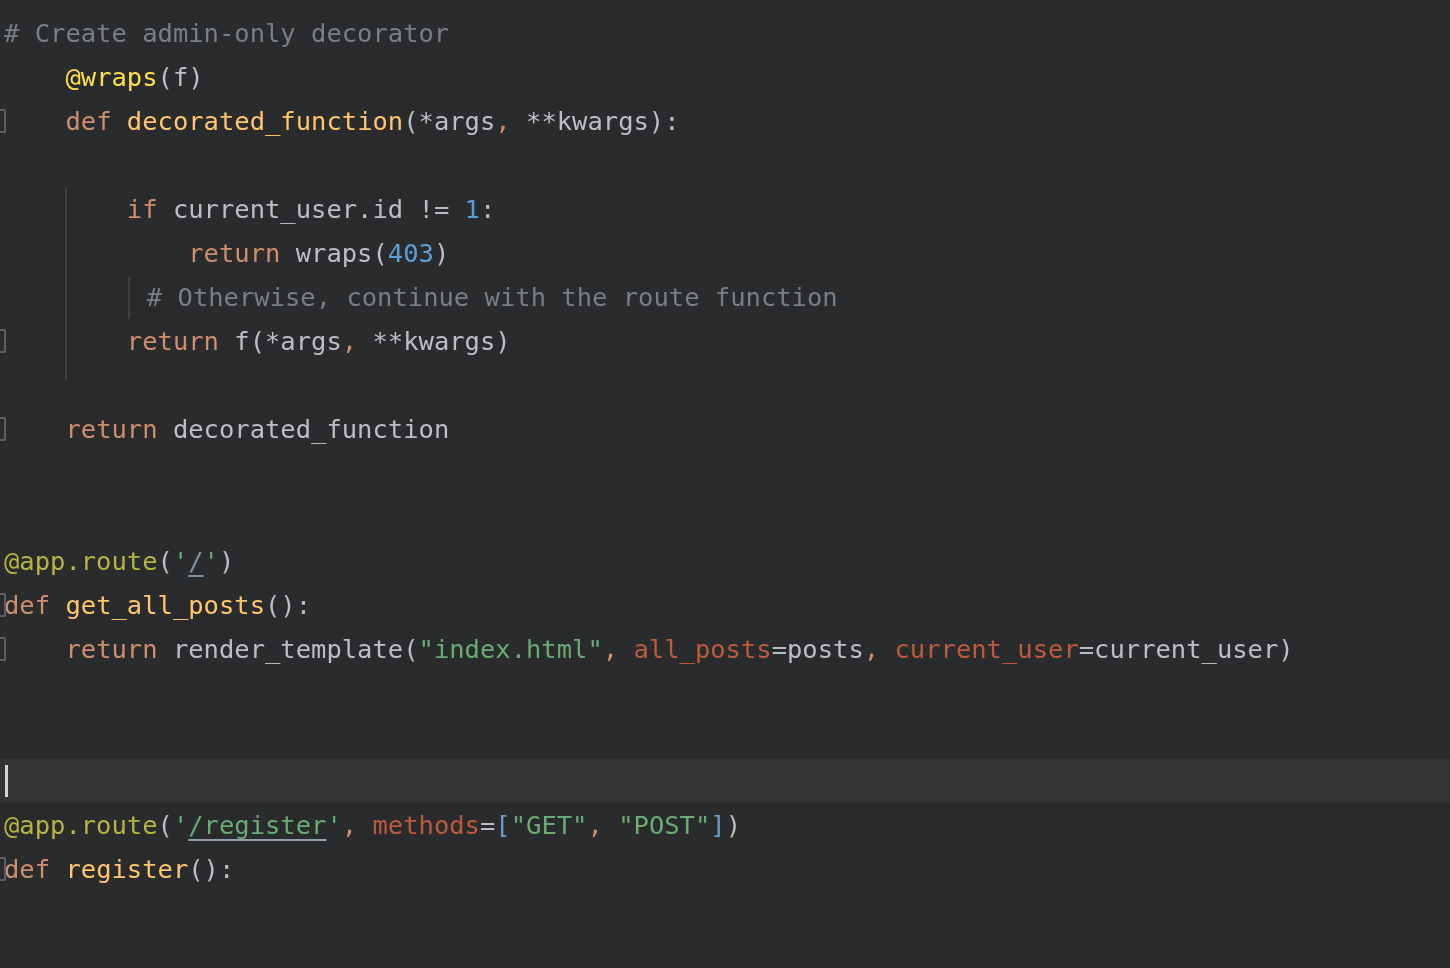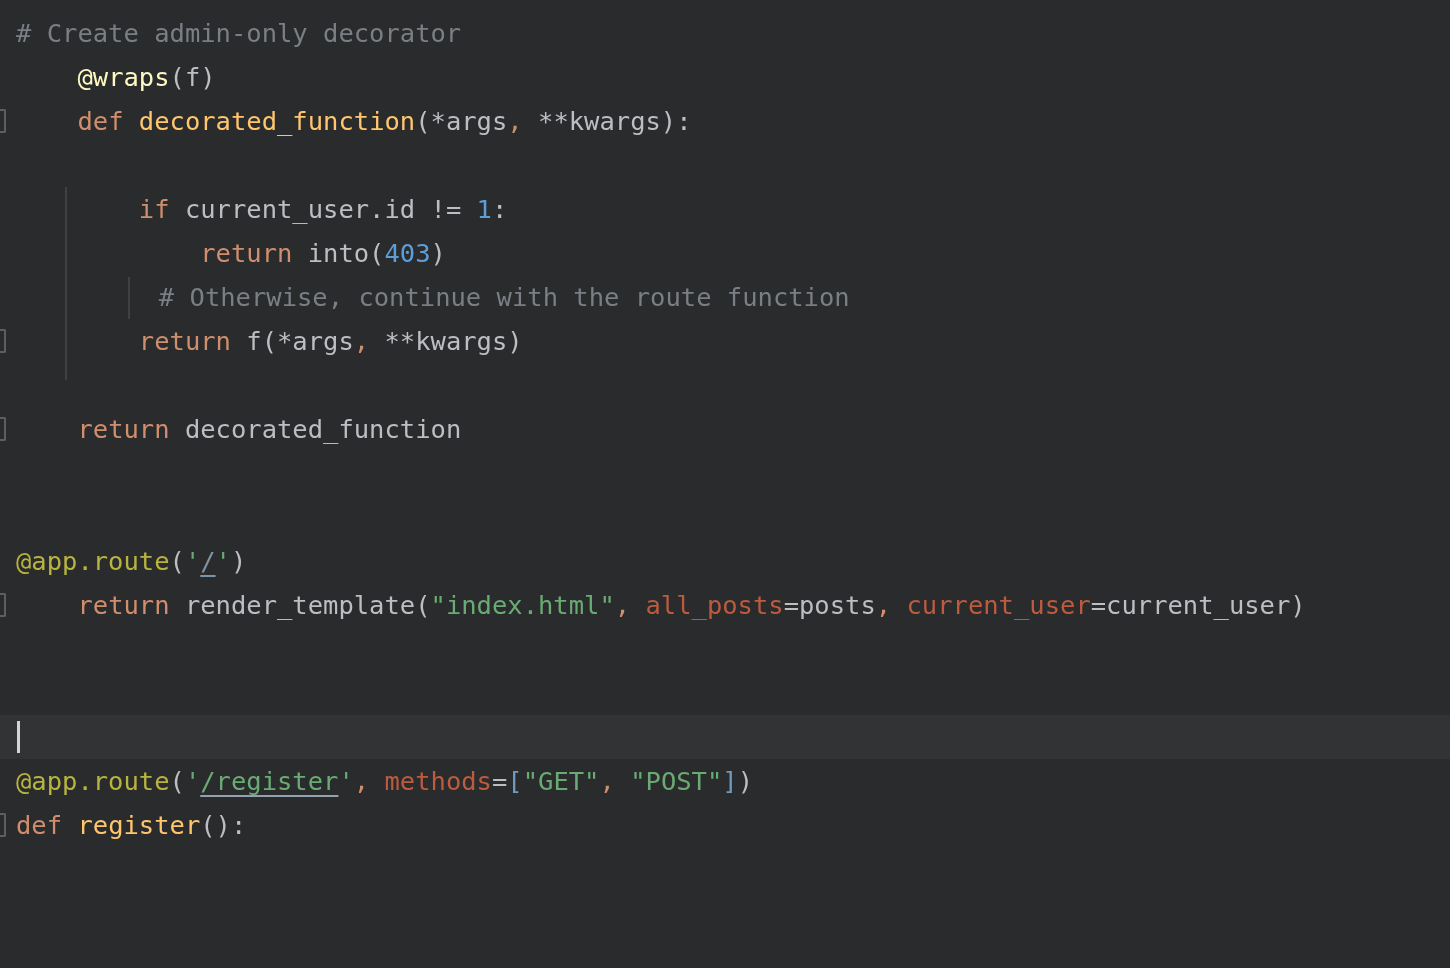--- a/index.html
+++ b/index.html
@@ -8,21 +8,21 @@
     background:#2A2B2C;
     font-family:"DejaVu Sans Mono","Liberation Mono",monospace;
   }
   .editor{
     position:relative;width:1450px;height:968px;
     padding-top:11px;box-sizing:border-box;
     font-size:25.5px;
   }
   .line{
     position:relative;height:44px;line-height:44px;
-    padding-left:16px;white-space:pre;
+    padding-left:4px;white-space:pre;
     box-sizing:border-box;width:100%;
   }
   .line.hl{background:#323334;}
   .tk{white-space:pre;}
   .u{text-decoration:underline;text-underline-offset:5px;text-decoration-thickness:1.5px;}
   .sliver{
     position:absolute;left:-2px;top:10px;width:6px;height:20px;
     border:2.5px solid #5C5F61;border-left:none;
     border-radius:0 2px 2px 0;
   }
@@ -32,31 +32,32 @@
     vertical-align:-7px;margin-left:1px;
   }
 </style>
 </head>
 <body>
 
 <div class="editor" id="editor" style="background: rgb(42, 43, 44);">
     <div class="guide" style="left: 65px; top: 187px; height: 193px; background: rgb(63, 65, 67);"></div>
     <div class="guide" style="left: 128px; top: 277px; height: 42px; background: rgb(63, 65, 67);"></div>
     <div class="line"><span class="tk" style="color: rgb(122, 126, 133);"># Create admin-only decorator</span></div>
-    <div class="line"><span class="tk" style="color: rgb(188, 190, 196);">    </span><span class="tk" style="color: #fef9c3; text-align: center;">@wraps</span><span class="tk" style="color: rgb(188, 190, 196);">(f)</span></div>
+    <div class="line"><span class="tk" style="color: rgb(188, 190, 196);">    </span><span class="tk" style="color: #fde047; text-align: center;">@wraps</span><span class="tk" style="color: rgb(188, 190, 196);">(f)</span></div>
     <div class="line"><span class="sliver" style="border-color: rgb(92, 95, 97);"></span><span class="tk" style="color: rgb(188, 190, 196);">    </span><span class="tk" style="color: rgb(207, 142, 109);">def </span><span class="tk" style="color: rgb(255, 198, 109);">decorated_function</span><span class="tk" style="color: rgb(188, 190, 196);">(*args</span><span class="tk" style="color: rgb(207, 142, 109);">,</span><span class="tk" style="color: rgb(188, 190, 196);"> **kwargs):</span></div>
     <div class="line"><span class="tk" style="color: rgb(188, 190, 196);">        </span></div>
     <div class="line"><span class="tk" style="color: rgb(188, 190, 196);">        </span><span class="tk" style="color: rgb(207, 142, 109);">if </span><span class="tk" style="color: rgb(188, 190, 196);">current_user.id != </span><span class="tk" style="color: rgb(94, 158, 214);">1</span><span class="tk" style="color: rgb(188, 190, 196);">:</span></div>
-    <div class="line"><span class="tk" style="color: rgb(188, 190, 196);">            </span><span class="tk" style="color: rgb(207, 142, 109);">return </span><span class="tk" style="color: rgb(188, 190, 196);">into(</span><span class="tk" style="color: rgb(94, 158, 214);">403</span><span class="tk" style="color: rgb(188, 190, 196);">)</span></div>
+    <div class="line"><span class="tk" style="color: rgb(188, 190, 196);">            </span><span class="tk" style="color: rgb(207, 142, 109);">return </span><span class="tk" style="color: rgb(188, 190, 196);">wraps(</span><span class="tk" style="color: rgb(94, 158, 214);">403</span><span class="tk" style="color: rgb(188, 190, 196);">)</span></div>
     <div class="line"><span class="tk" style="color: rgb(188, 190, 196);">        </span><span class="tk" style="color: rgb(122, 126, 133); margin-left: 20px;"># Otherwise, continue with the route function</span></div>
     <div class="line"><span class="sliver" style="border-color: rgb(92, 95, 97);"></span><span class="tk" style="color: rgb(188, 190, 196);">        </span><span class="tk" style="color: rgb(207, 142, 109);">return </span><span class="tk" style="color: rgb(188, 190, 196);">f(*args</span><span class="tk" style="color: rgb(207, 142, 109);">,</span><span class="tk" style="color: rgb(188, 190, 196);"> **kwargs)</span></div>
     <div class="line"></div>
     <div class="line"><span class="sliver" style="border-color: rgb(92, 95, 97);"></span><span class="tk" style="color: rgb(188, 190, 196);">    </span><span class="tk" style="color: rgb(207, 142, 109);">return </span><span class="tk" style="color: rgb(188, 190, 196);">decorated_function</span></div>
     <div class="line"></div>
     <div class="line"></div>
     <div class="line"><span class="tk" style="color: rgb(184, 180, 63);">@app.route</span><span class="tk" style="color: rgb(188, 190, 196);">(</span><span class="tk" style="color: rgb(106, 171, 115);">'</span><span class="tk u" style="color: rgb(126, 147, 164); text-decoration-color: rgb(126, 147, 164);">/</span><span class="tk" style="color: rgb(106, 171, 115);">'</span><span class="tk" style="color: rgb(188, 190, 196);">)</span></div>
+    <div class="line"><span class="sliver" style="border-color: rgb(92, 95, 97);"></span><span class="tk" style="color: rgb(207, 142, 109);">def </span><span class="tk" style="color: rgb(255, 198, 109);">get_all_posts</span><span class="tk" style="color: rgb(188, 190, 196);">():</span></div>
     <div class="line"><span class="sliver" style="border-color: rgb(92, 95, 97);"></span><span class="tk" style="color: rgb(188, 190, 196);">    </span><span class="tk" style="color: rgb(207, 142, 109);">return </span><span class="tk" style="color: rgb(188, 190, 196);">render_template(</span><span class="tk" style="color: rgb(106, 171, 115);">"index.html"</span><span class="tk" style="color: rgb(207, 142, 109);">,</span><span class="tk" style="color: rgb(188, 190, 196);"> </span><span class="tk" style="color: rgb(188, 91, 62);">all_posts</span><span class="tk" style="color: rgb(188, 190, 196);">=posts</span><span class="tk" style="color: rgb(207, 142, 109);">,</span><span class="tk" style="color: rgb(188, 190, 196);"> </span><span class="tk" style="color: rgb(188, 91, 62);">current_user</span><span class="tk" style="color: rgb(188, 190, 196);">=current_user)</span></div>
     <div class="line"></div>
     <div class="line"></div>
     <div class="line hl" style="background: rgb(50, 51, 52);"><span class="caret" style="background: rgb(210, 212, 216);"></span></div>
     <div class="line"><span class="tk" style="color: rgb(184, 180, 63);">@app.route</span><span class="tk" style="color: rgb(188, 190, 196);">(</span><span class="tk" style="color: rgb(106, 171, 115);">'</span><span class="tk u" style="color: rgb(106, 171, 115); text-decoration-color: rgb(147, 161, 174);">/register</span><span class="tk" style="color: rgb(106, 171, 115);">'</span><span class="tk" style="color: rgb(207, 142, 109);">,</span><span class="tk" style="color: rgb(188, 190, 196);"> </span><span class="tk" style="color: rgb(188, 91, 62);">methods</span><span class="tk" style="color: rgb(188, 190, 196);">=</span><span class="tk" style="color: rgb(110, 155, 192);">[</span><span class="tk" style="color: rgb(106, 171, 115);">"GET"</span><span class="tk" style="color: rgb(207, 142, 109);">,</span><span class="tk" style="color: rgb(188, 190, 196);"> </span><span class="tk" style="color: rgb(106, 171, 115);">"POST"</span><span class="tk" style="color: rgb(110, 155, 192);">]</span><span class="tk" style="color: rgb(188, 190, 196);">)</span></div>
     <div class="line"><span class="sliver" style="border-color: rgb(92, 95, 97);"></span><span class="tk" style="color: rgb(207, 142, 109);">def </span><span class="tk" style="color: rgb(255, 198, 109);">register</span><span class="tk" style="color: rgb(188, 190, 196);">():</span></div>
   </div>
 
 </body></html>

